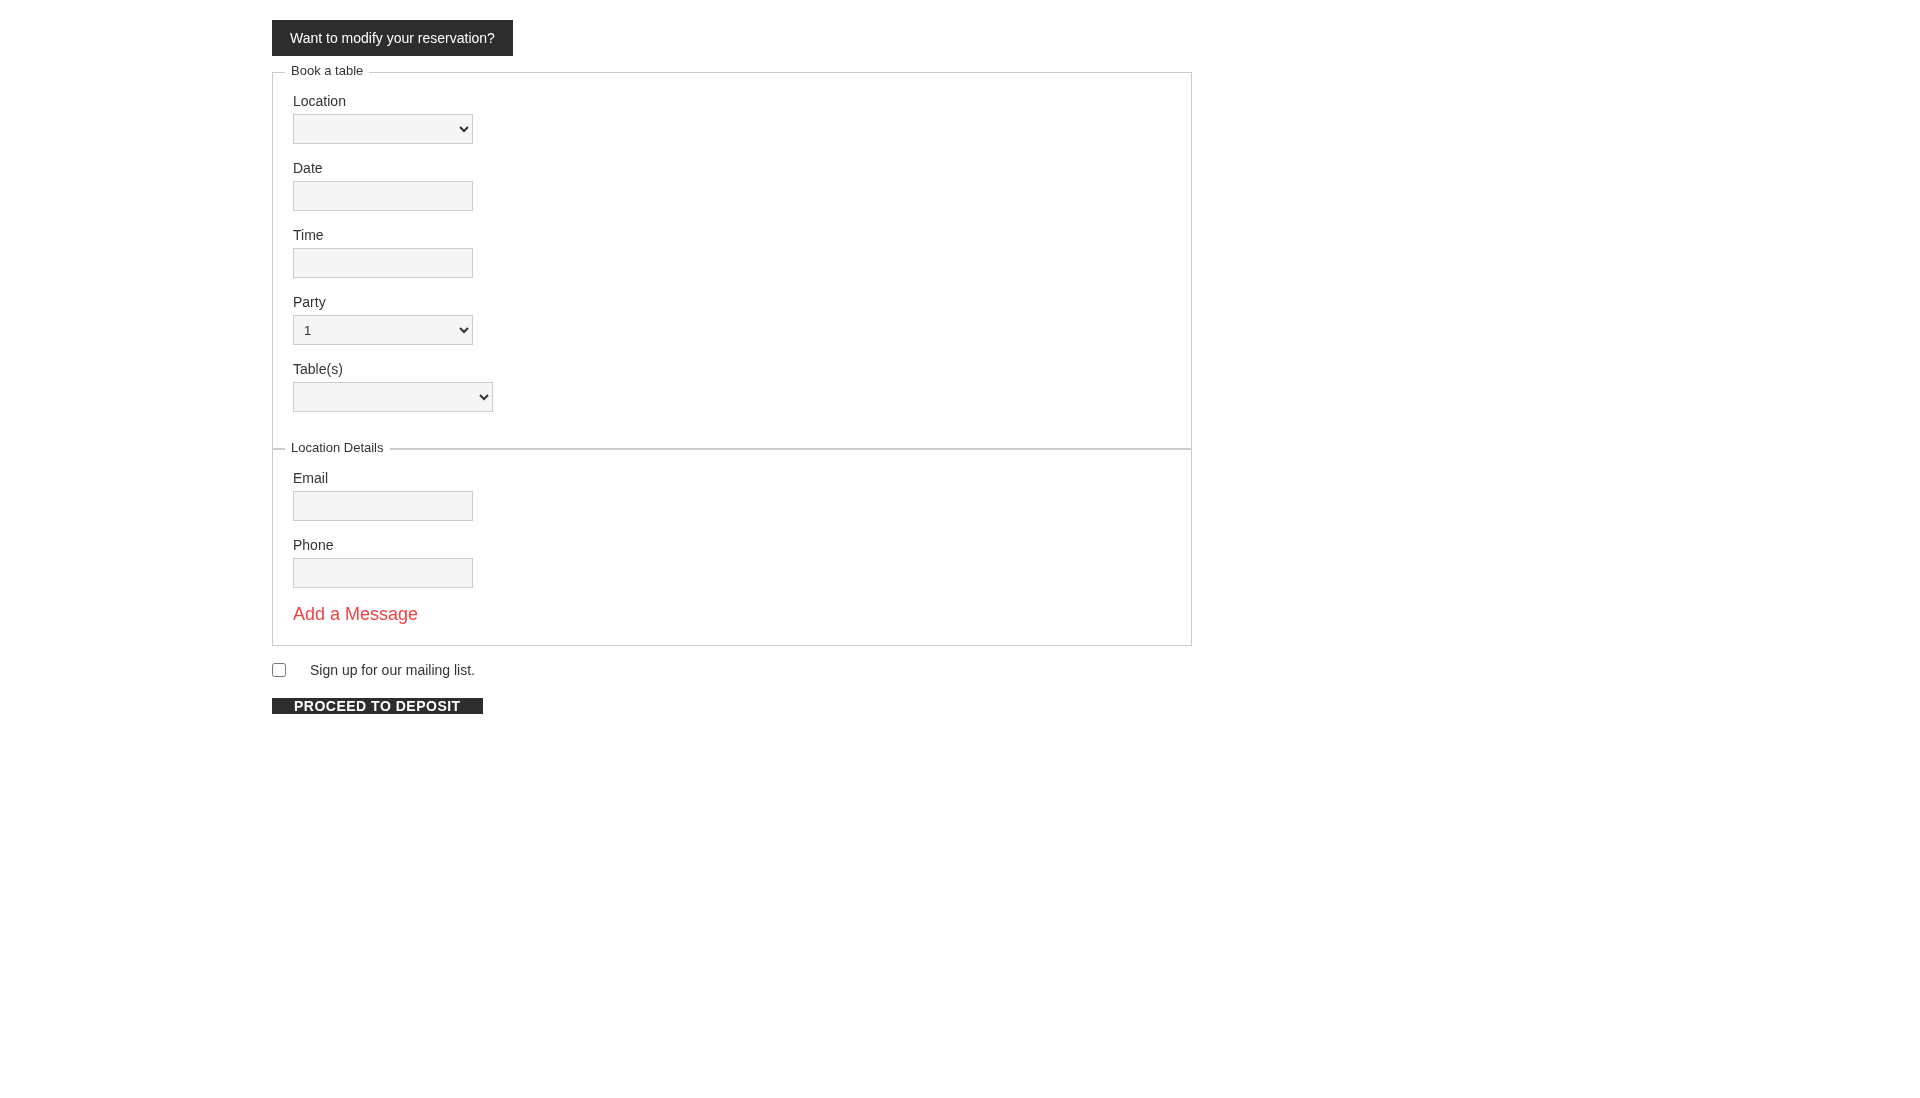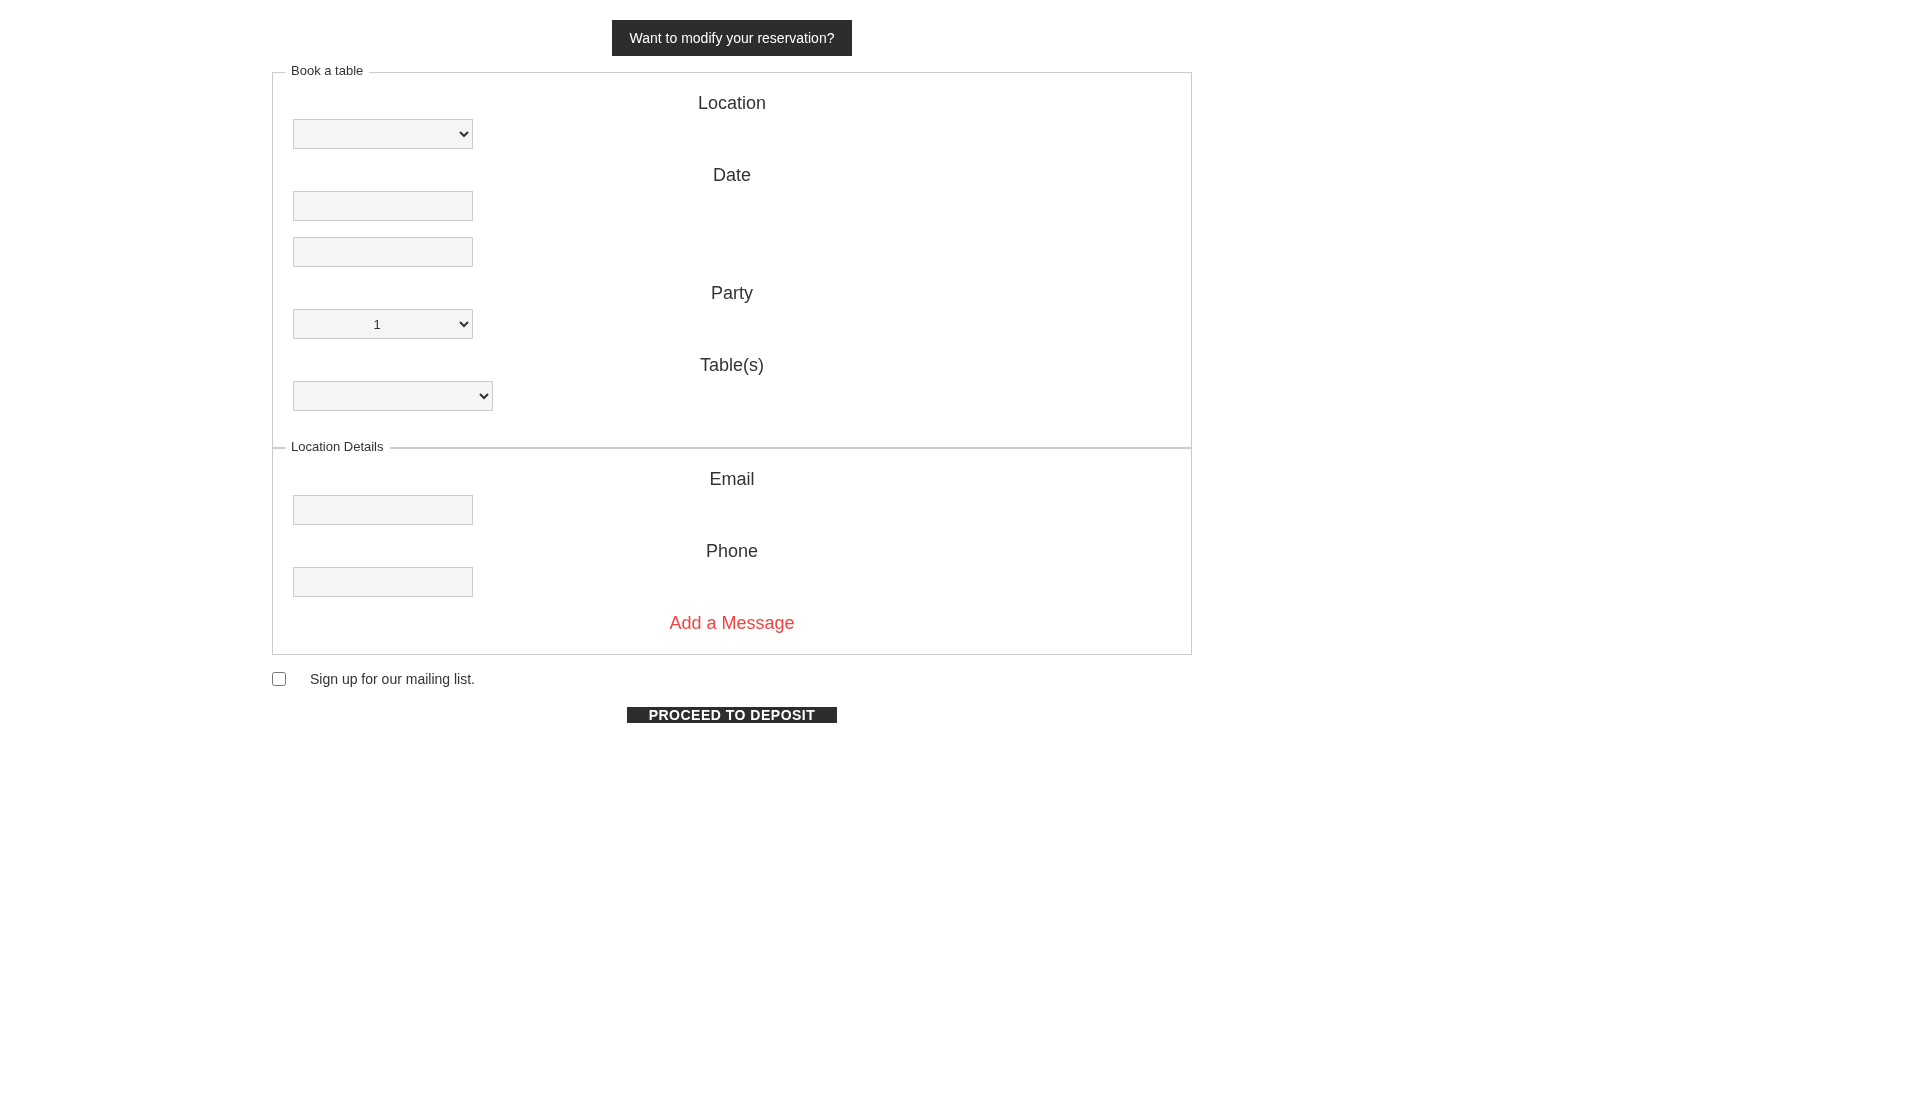--- a/index.html
+++ b/index.html
@@ -1,19 +1,18 @@
 <!DOCTYPE html>
 <html><head>
   <meta charset="utf-8">
   <style>
     * {
       box-sizing: border-box;
       margin: 0;
       padding: 0;
-      text-align: center;
     }
 
     body {
       font-family: Arial, sans-serif;
       font-size: 14px;
       background-color: #ffffff;
       color: #333333;
     }
 
     .page-wrapper {
@@ -57,21 +56,21 @@
       color: #333333;
     }
 
     .form-group {
       margin-bottom: 16px;
     }
 
     .form-label {
       display: block;
       margin-bottom: 5px;
-      font-size: 18px;
+      font-size: 14px;
       color: #333333;
     }
 
     .form-input {
       display: block;
       width: 180px;
       height: 30px;
       padding: 4px 6px;
       border: 1px solid #cccccc;
       background-color: #f5f5f5;
@@ -152,20 +151,21 @@
           <option value=""></option>
         </select>
       </div>
 
       <div class="form-group">
         <label class="form-label">Date</label>
         <input type="text" class="form-input" style="">
       </div>
 
       <div class="form-group">
+        <label class="form-label">Time</label>
         <input type="text" class="form-input" style="">
       </div>
 
       <div class="form-group">
         <label class="form-label">Party</label>
         <select class="form-select">
           <option value="1">1</option>
           <option value="2">2</option>
           <option value="3">3</option>
           <option value="4">4</option>

